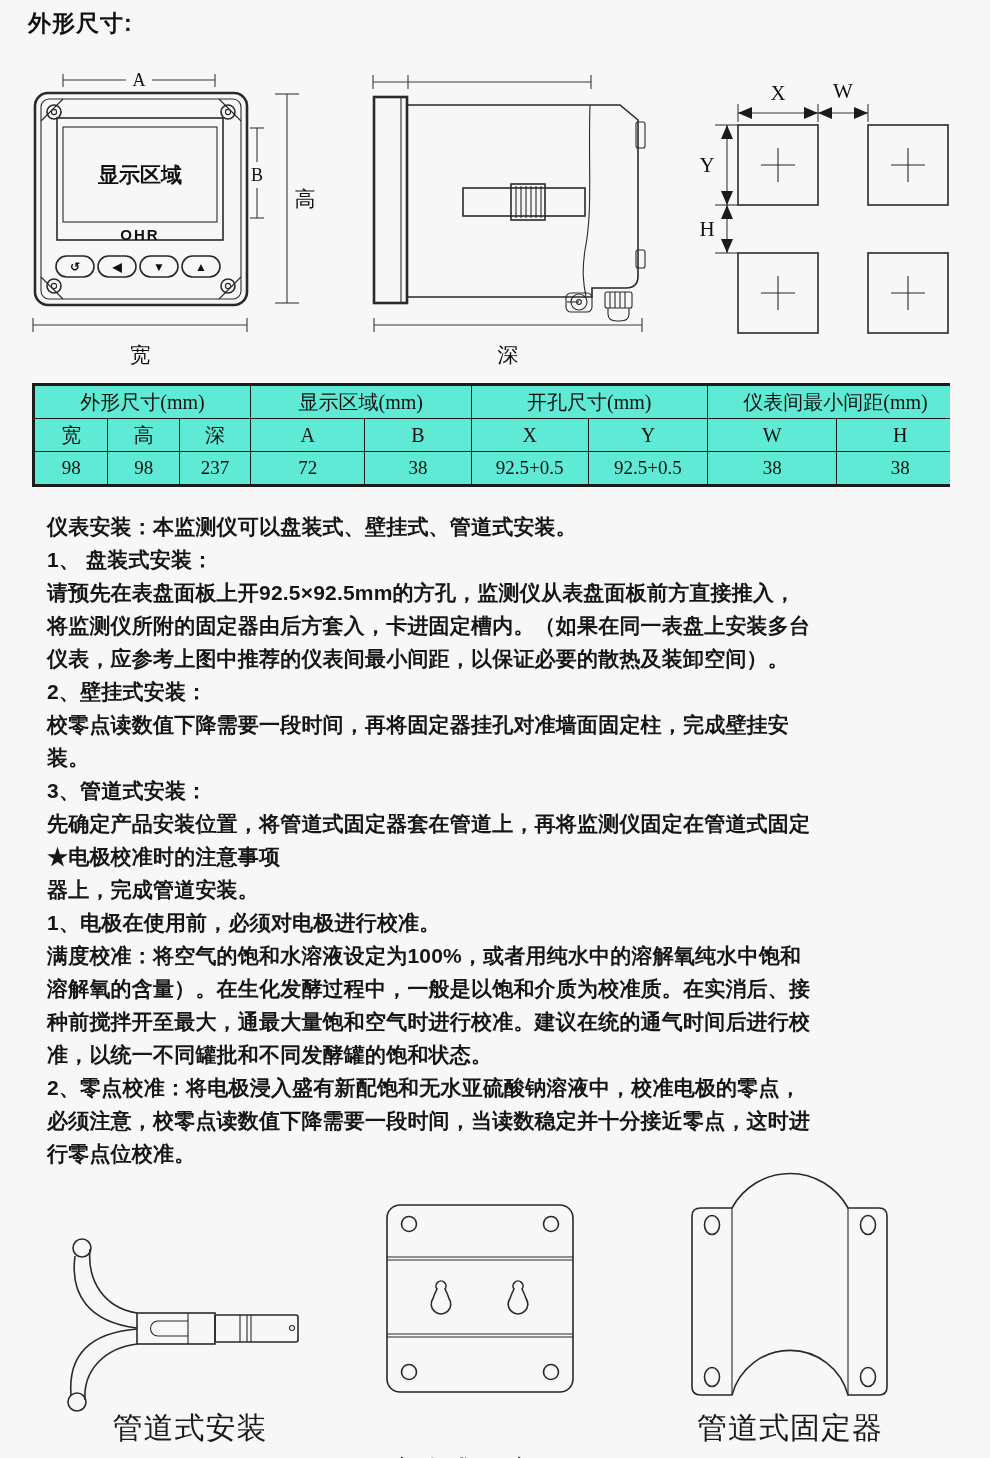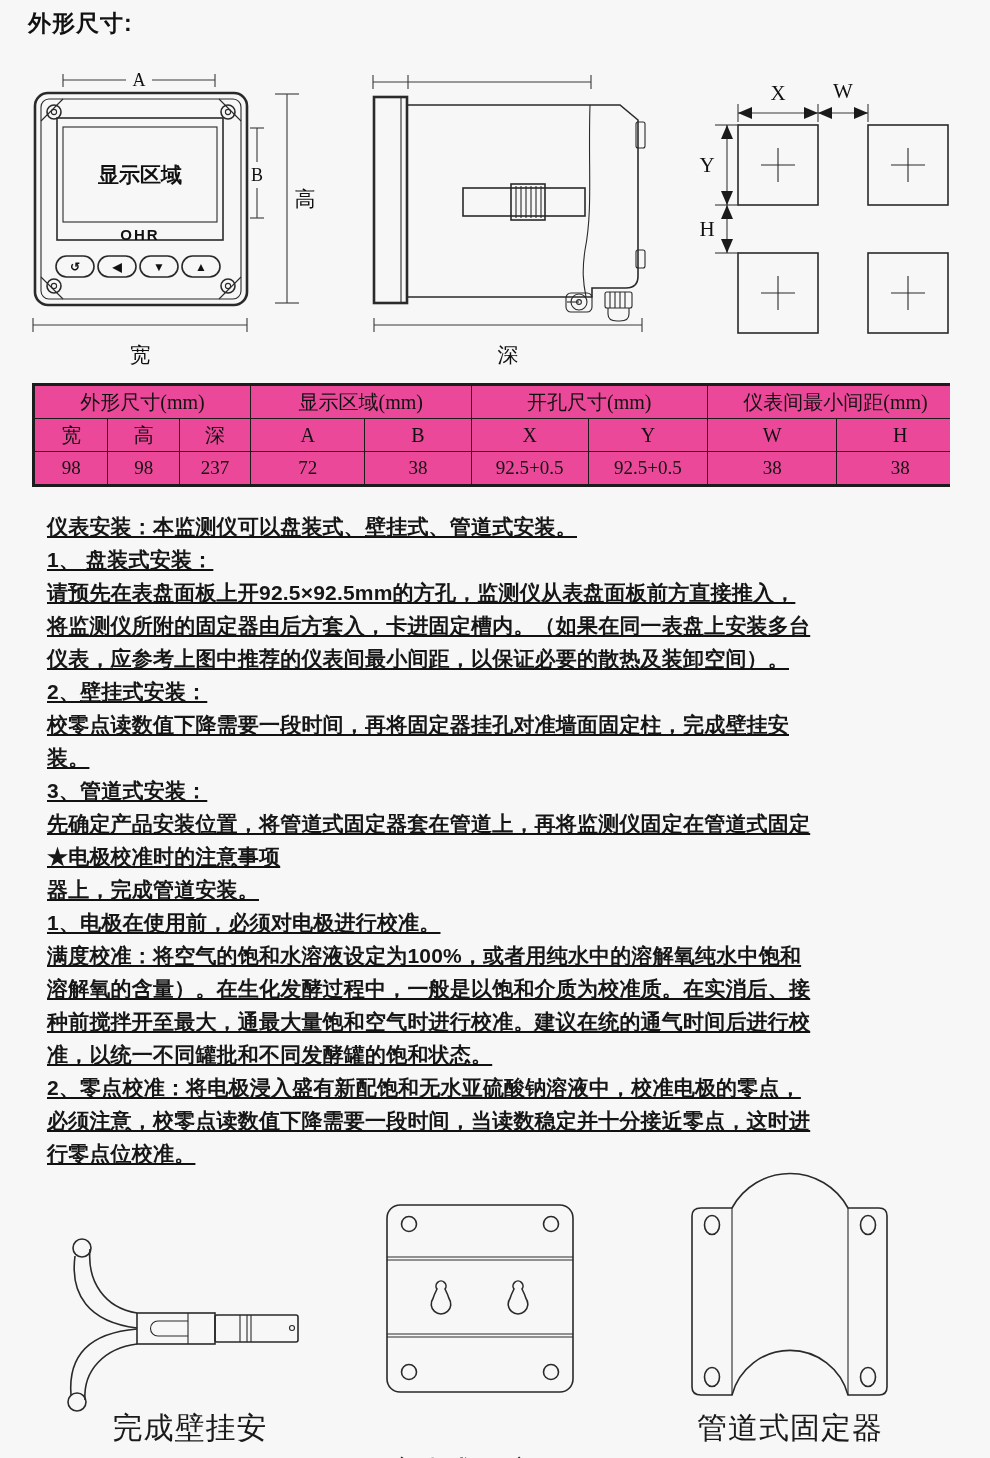--- a/index.html
+++ b/index.html
@@ -14,29 +14,29 @@
   svg .thick{stroke-width:2.6;}
   svg .dim{stroke:#3a3a3a;stroke-width:1.1;fill:none;}
   svg .solid{fill:#1a1a1a;stroke:none;}
   svg text{fill:#111;}
   .dimtxt{font-family:"Liberation Serif","DejaVu Serif",serif;font-size:18px;}
   .cjkdim{font-family:"Liberation Serif","DejaVu Serif",serif;font-size:21px;}
   .disp{font-family:"Liberation Serif","DejaVu Serif",serif;font-size:21px;font-weight:bold;}
   .brand{font-family:"Liberation Sans",sans-serif;font-size:15px;font-weight:bold;letter-spacing:2px;}
   .btn-glyph{font-size:12px;font-weight:bold;}
   
-  .dim-table{left:32px;top:383px;width:934px;border-collapse:collapse;table-layout:fixed;background:#ec4899;}
+  .dim-table{left:32px;top:383px;width:934px;border-collapse:collapse;table-layout:fixed;background:#5eead4;}
   .dim-table th,.dim-table td{border:1.5px solid #1c1c1c;text-align:center;padding:0;height:32px;
       font-family:"Liberation Serif","DejaVu Serif",serif;font-weight:normal;color:#111;}
   .dim-table{border:3px solid #1c1c1c;}
   .dim-table .grp{font-size:20px;}
   .dim-table .col{font-size:20px;}
   .dim-table .val{font-size:19px;}
   
-  .textblock{left:47px;top:510px;width:912px;text-decoration:underline;}
+  .textblock{left:47px;top:510px;width:912px;}
   .tline{font-size:21px;font-weight:600;line-height:33px;color:#161616;letter-spacing:0.2px;}
   
   .caption{font-family:"Liberation Serif","DejaVu Serif",serif;font-size:30px;color:#1a1a1a;
       width:280px;text-align:center;letter-spacing:1px;}
 </style>
 </head>
 <body>
 
 <div class="page">
 
@@ -309,17 +309,17 @@
   <svg class="abs" style="left:685px;top:1168px;" width="215" height="232" viewBox="0 0 215 232">
     <path class="ln med" d="M 16,40 Q 7,40 7,48 L 7,219 Q 7,227 16,227 L 47,227 A 60,60 0 0 1 163,227 L 194,227 Q 202,227 202,219 L 202,48 Q 202,40 194,40 L 163,40 A 66,66 0 0 0 47,40 Z"></path>
     <line class="ln thin" x1="47" y1="40" x2="47" y2="227"></line>
     <line class="ln thin" x1="163" y1="40" x2="163" y2="227"></line>
     <ellipse class="ln med" cx="27" cy="57" rx="7.5" ry="9.5"></ellipse>
     <ellipse class="ln med" cx="183" cy="57" rx="7.5" ry="9.5"></ellipse>
     <ellipse class="ln med" cx="27" cy="209" rx="7.5" ry="9.5"></ellipse>
     <ellipse class="ln med" cx="183" cy="209" rx="7.5" ry="9.5"></ellipse>
   </svg>
 
-  <div class="abs caption" style="left:50px;top:1408px;">完成壁挂安</div>
+  <div class="abs caption" style="left:50px;top:1408px;">管道式安装</div>
   <div class="abs caption" style="left:335px;top:1408px;margin-top:44px;">壁挂式固定器</div>
   <div class="abs caption" style="left:650px;top:1408px;">管道式固定器</div>
 
 </div>
 
 </body></html>

